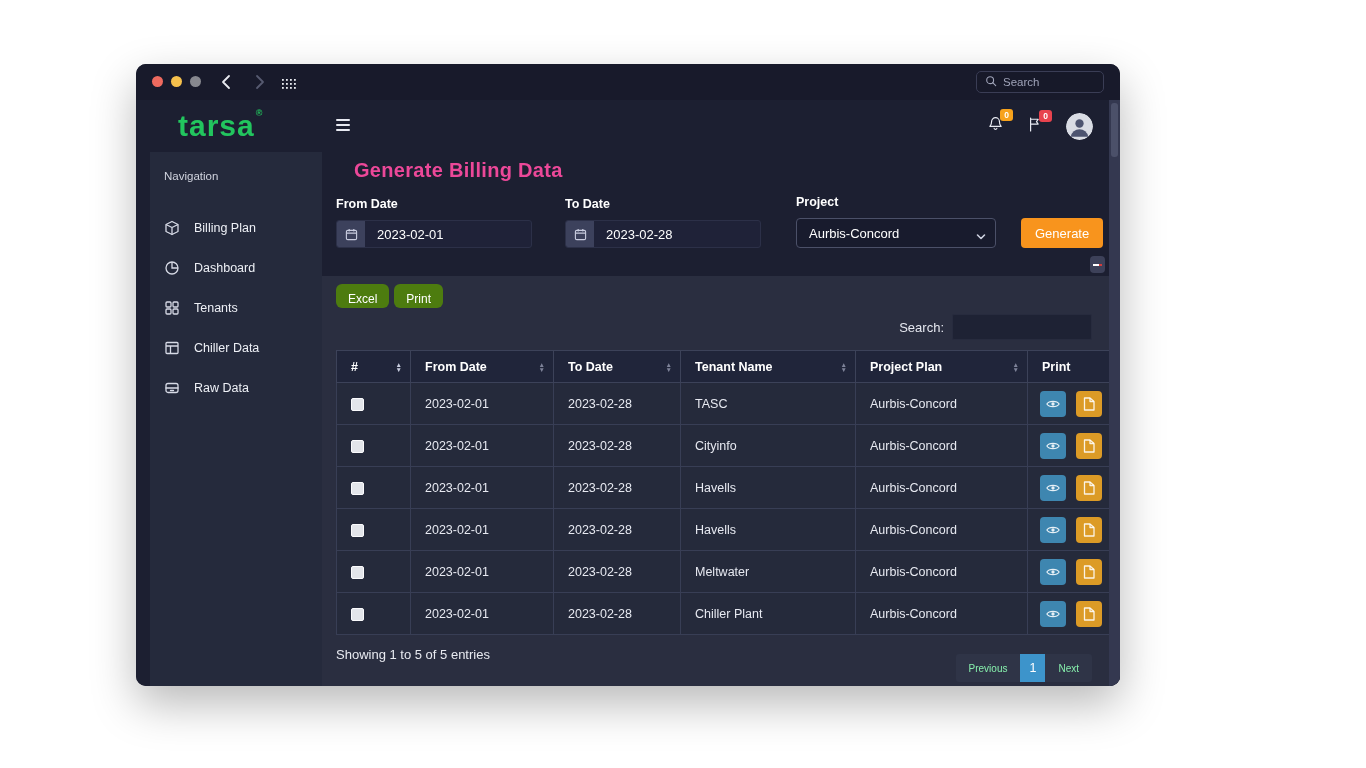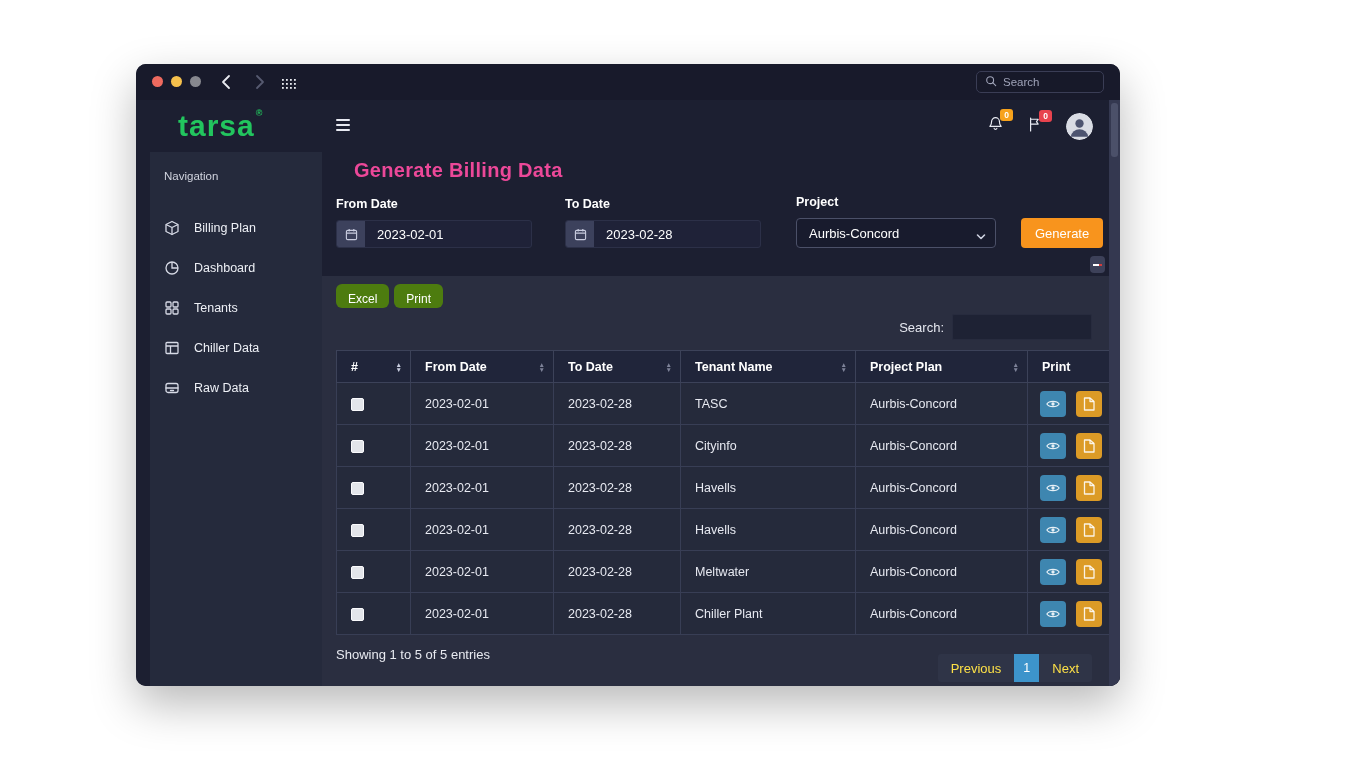--- a/index.html
+++ b/index.html
@@ -102,21 +102,21 @@
   .checkbox { display:inline-block; width:13px; height:13px; background:#e3e5ea; border-radius:2px;
               border:1px solid #fbfbfd; cursor:pointer; vertical-align:middle; }
   td.c-action { padding-left:12px; }
   .act { width:26px; height:26px; border:none; border-radius:4px; margin-right:7px; cursor:pointer;
          display:inline-flex; align-items:center; justify-content:center; color:rgba(255,255,255,.88); vertical-align:middle; }
   .act.view { background:#3e86b0; } .act.file { background:#dc9b26; } .act.del { background:#ce4a3d; }
 
   .showing { margin-top:12px; font-size:13px; color:#e8eaf0; }
   .pagination { position:absolute; right:28px; bottom:4px; display:flex; align-items:stretch; height:28px;
                 background:#2f3447; border-radius:3px; overflow:hidden; }
-  .page-btn { display:flex; align-items:center; padding:0 13px; font-size:13px; color:#fde047; cursor:pointer; }
+  .page-btn { display:flex; align-items:center; padding:0 13px; font-size:10px; color:#86efac; cursor:pointer; }
   .page-num { display:flex; align-items:center; justify-content:center; width:25px; background:#3d94cb;
               color:#fff; font-size:12.5px; cursor:pointer; }
 </style>
 </head>
 <body>
 
 <div class="stage">
   <div class="window">
 
     <div class="chrome">

